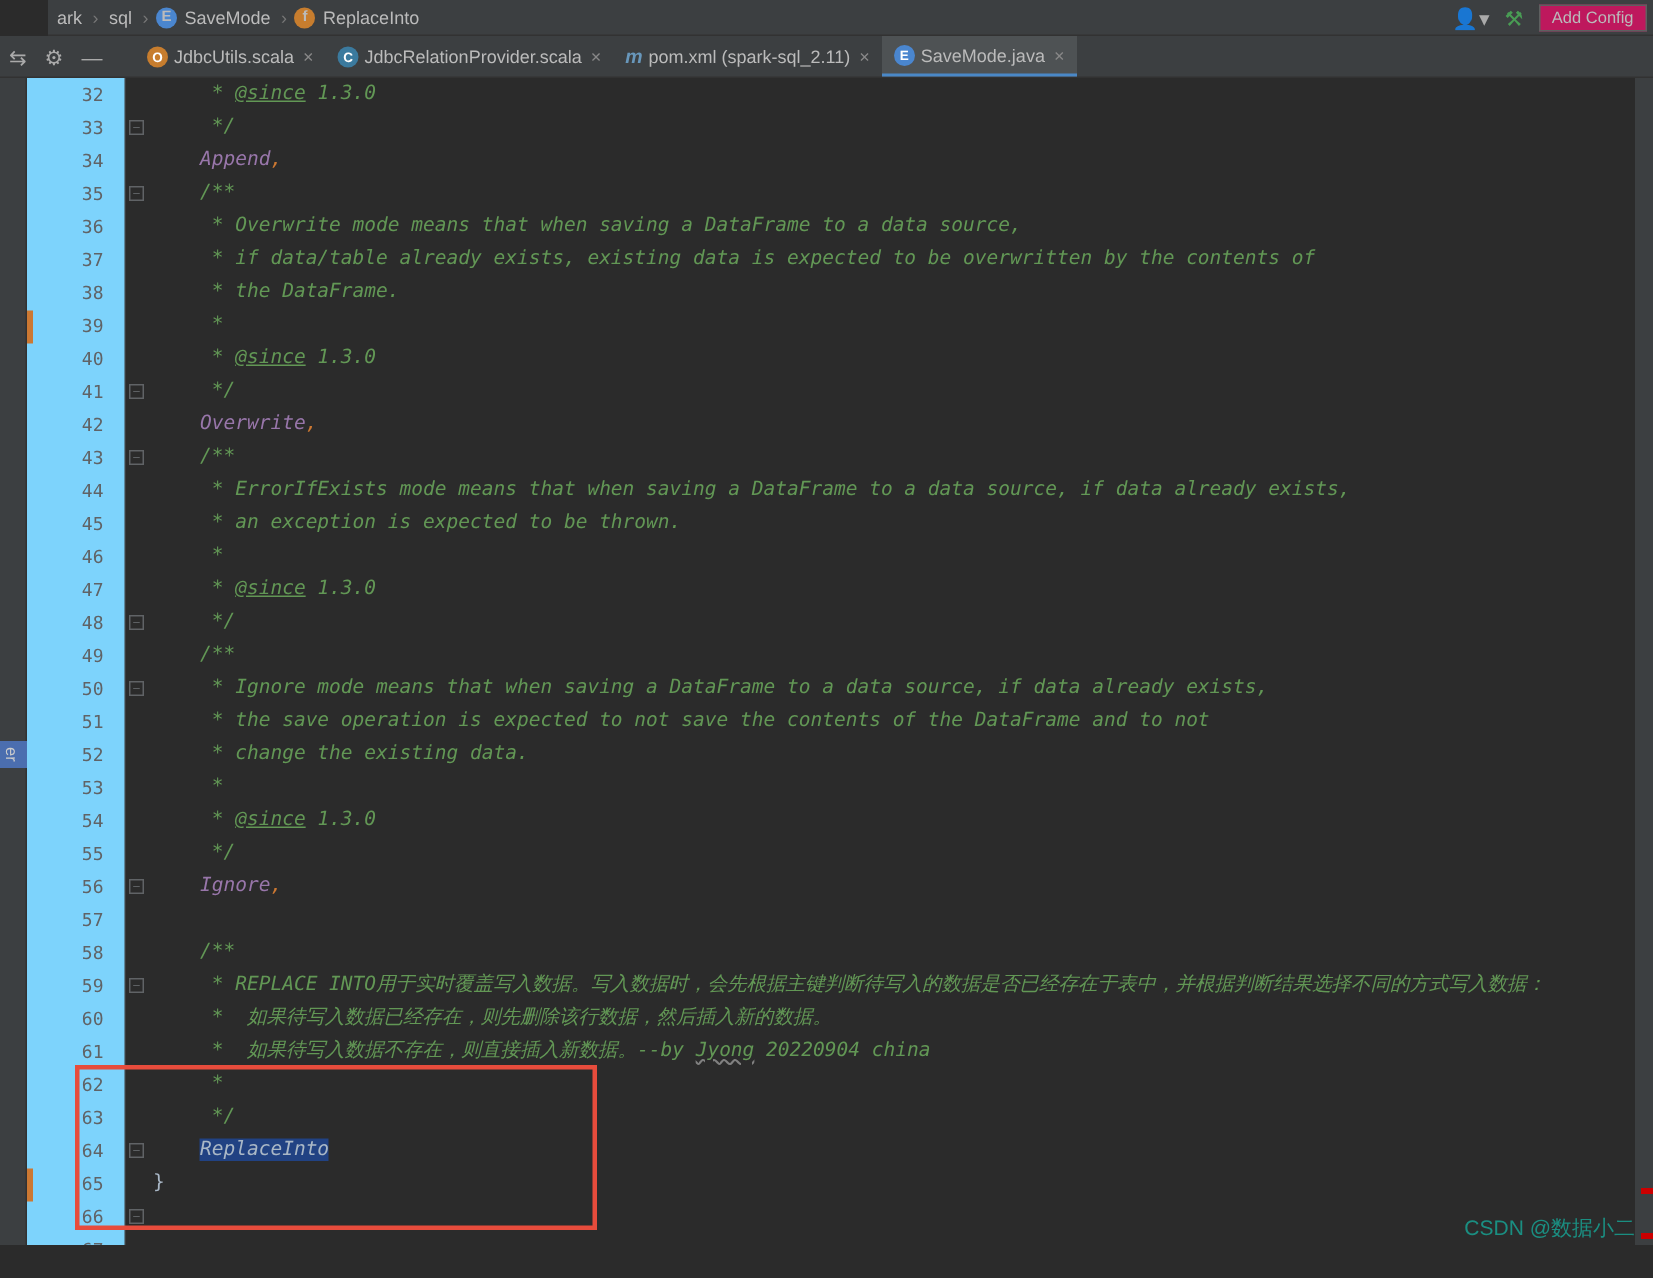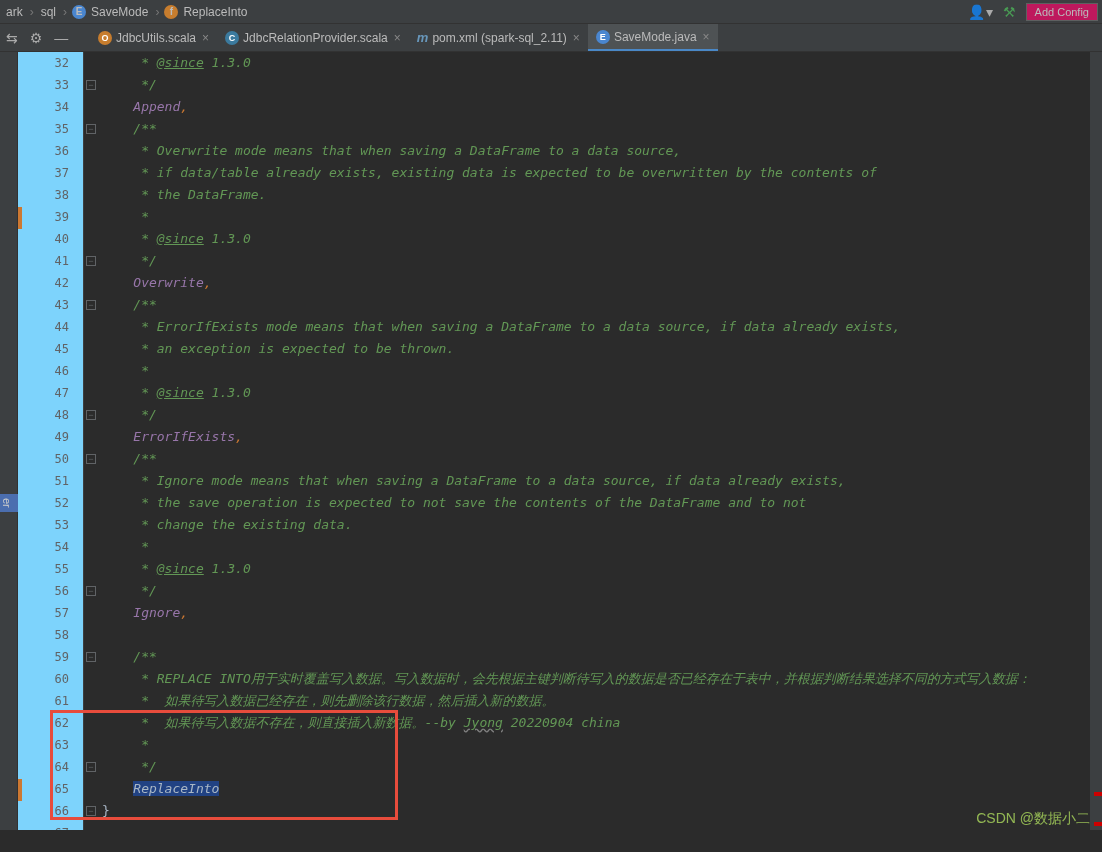--- a/index.html
+++ b/index.html
@@ -13,20 +13,21 @@
   overflow: hidden;
   position: relative;
 }
 .top-bar {
   height: 24px;
   background: #3c3f41;
   display: flex;
   align-items: center;
   padding: 0 4px;
   border-bottom: 1px solid #323232;
+  margin-left: 32px;
 }
 .breadcrumb {
   display: flex;
   align-items: center;
   flex: 1;
 }
 .breadcrumb span { color: #bbb; padding: 0 2px; }
 .breadcrumb .sep { color: #777; margin: 0 3px; }
 .bc-icon {
   width: 14px; height: 14px; display: inline-flex; align-items: center; justify-content: center;
@@ -121,21 +122,21 @@
   background: #3c3f41;
 }
 .err-marker {
   position: absolute; right: 0; width: 8px; height: 4px; background: #cc0000;
 }
 .status-bar {
   position: absolute; bottom: 0; left: 0; right: 0; height: 22px;
   background: #2b2b2b;
 }
 .watermark {
-  position: absolute; right: 12px; bottom: 24px; color: #bef264;
+  position: absolute; right: 12px; bottom: 24px; color: #14b8a6;
   font-size: 14px; opacity: 0.7;
 }
 .left-gutter-mark {
   position: absolute; left: 0; width: 4px; background: #cc7832;
 }
 </style>
 </head>
 <body>
 
 <div class="top-bar">
@@ -254,21 +255,20 @@
       <div class="cl">    <span class="cmt"> *</span></div>
       <div class="cl">    <span class="cmt"> * </span><span class="since">@since</span><span class="ver"> 1.3.0</span></div>
       <div class="cl">    <span class="cmt"> */</span></div>
       <div class="cl">    <span class="id">Overwrite</span><span class="kw">,</span></div>
       <div class="cl">    <span class="cmt">/**</span></div>
       <div class="cl">    <span class="cmt"> * ErrorIfExists mode means that when saving a DataFrame to a data source, if data already exists,</span></div>
       <div class="cl">    <span class="cmt"> * an exception is expected to be thrown.</span></div>
       <div class="cl">    <span class="cmt"> *</span></div>
       <div class="cl">    <span class="cmt"> * </span><span class="since">@since</span><span class="ver"> 1.3.0</span></div>
       <div class="cl">    <span class="cmt"> */</span></div>
-      <div class="cl">    <span class="id">ErrorIfExists</span><span class="kw">,</span></div>
       <div class="cl">    <span class="cmt">/**</span></div>
       <div class="cl">    <span class="cmt"> * Ignore mode means that when saving a DataFrame to a data source, if data already exists,</span></div>
       <div class="cl">    <span class="cmt"> * the save operation is expected to not save the contents of the DataFrame and to not</span></div>
       <div class="cl">    <span class="cmt"> * change the existing data.</span></div>
       <div class="cl">    <span class="cmt"> *</span></div>
       <div class="cl">    <span class="cmt"> * </span><span class="since">@since</span><span class="ver"> 1.3.0</span></div>
       <div class="cl">    <span class="cmt"> */</span></div>
       <div class="cl">    <span class="id">Ignore</span><span class="kw">,</span></div>
       <div class="cl">    </div>
       <div class="cl">    <span class="cmt">/**</span></div>

